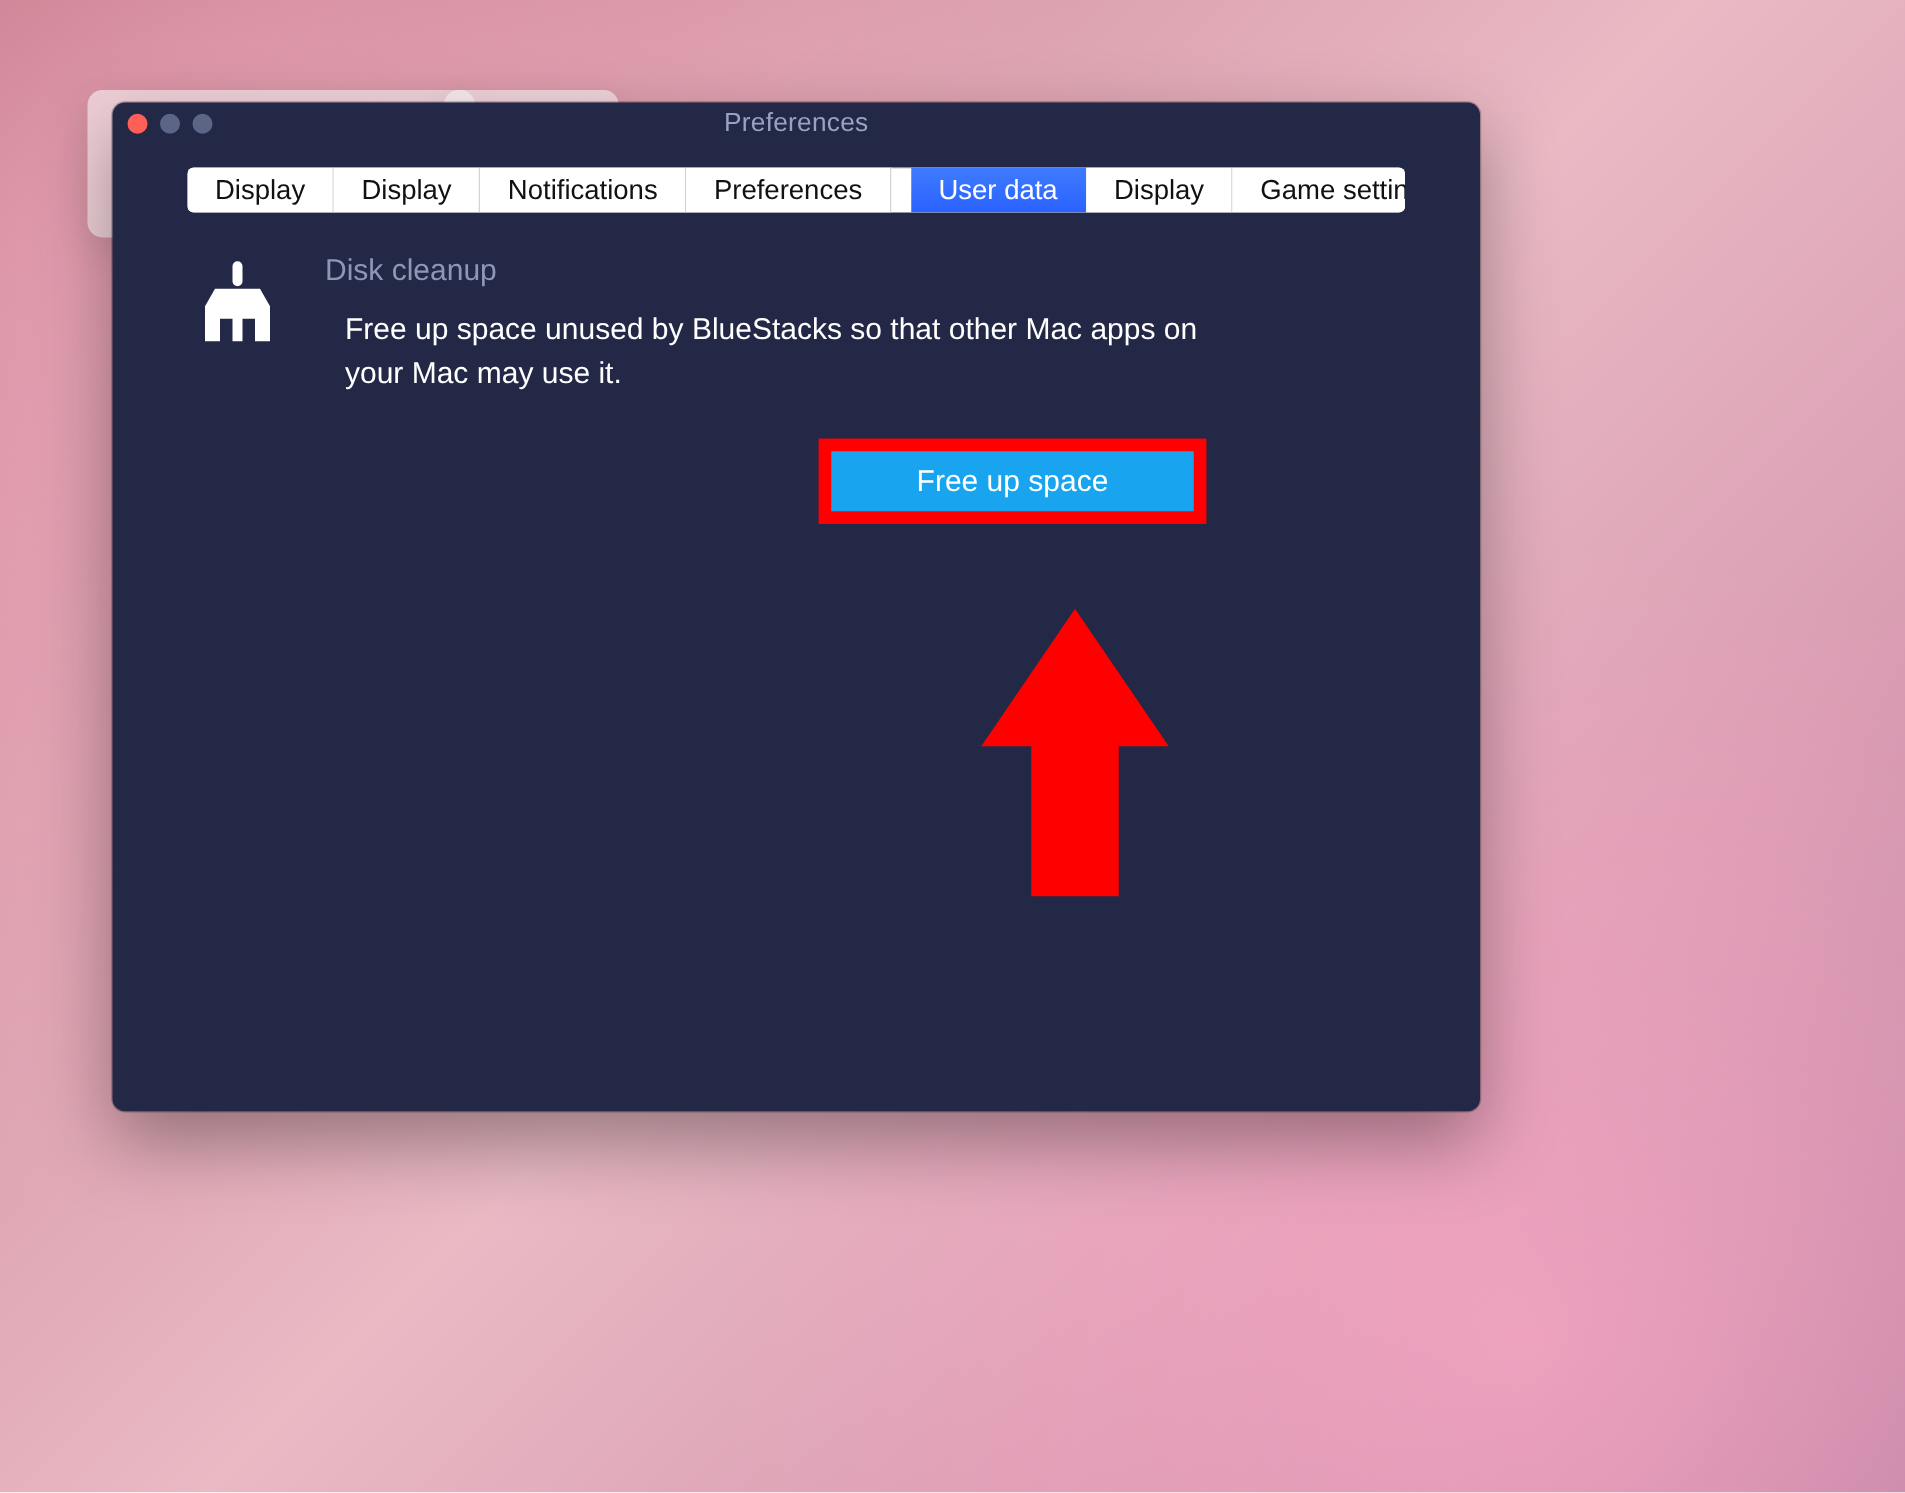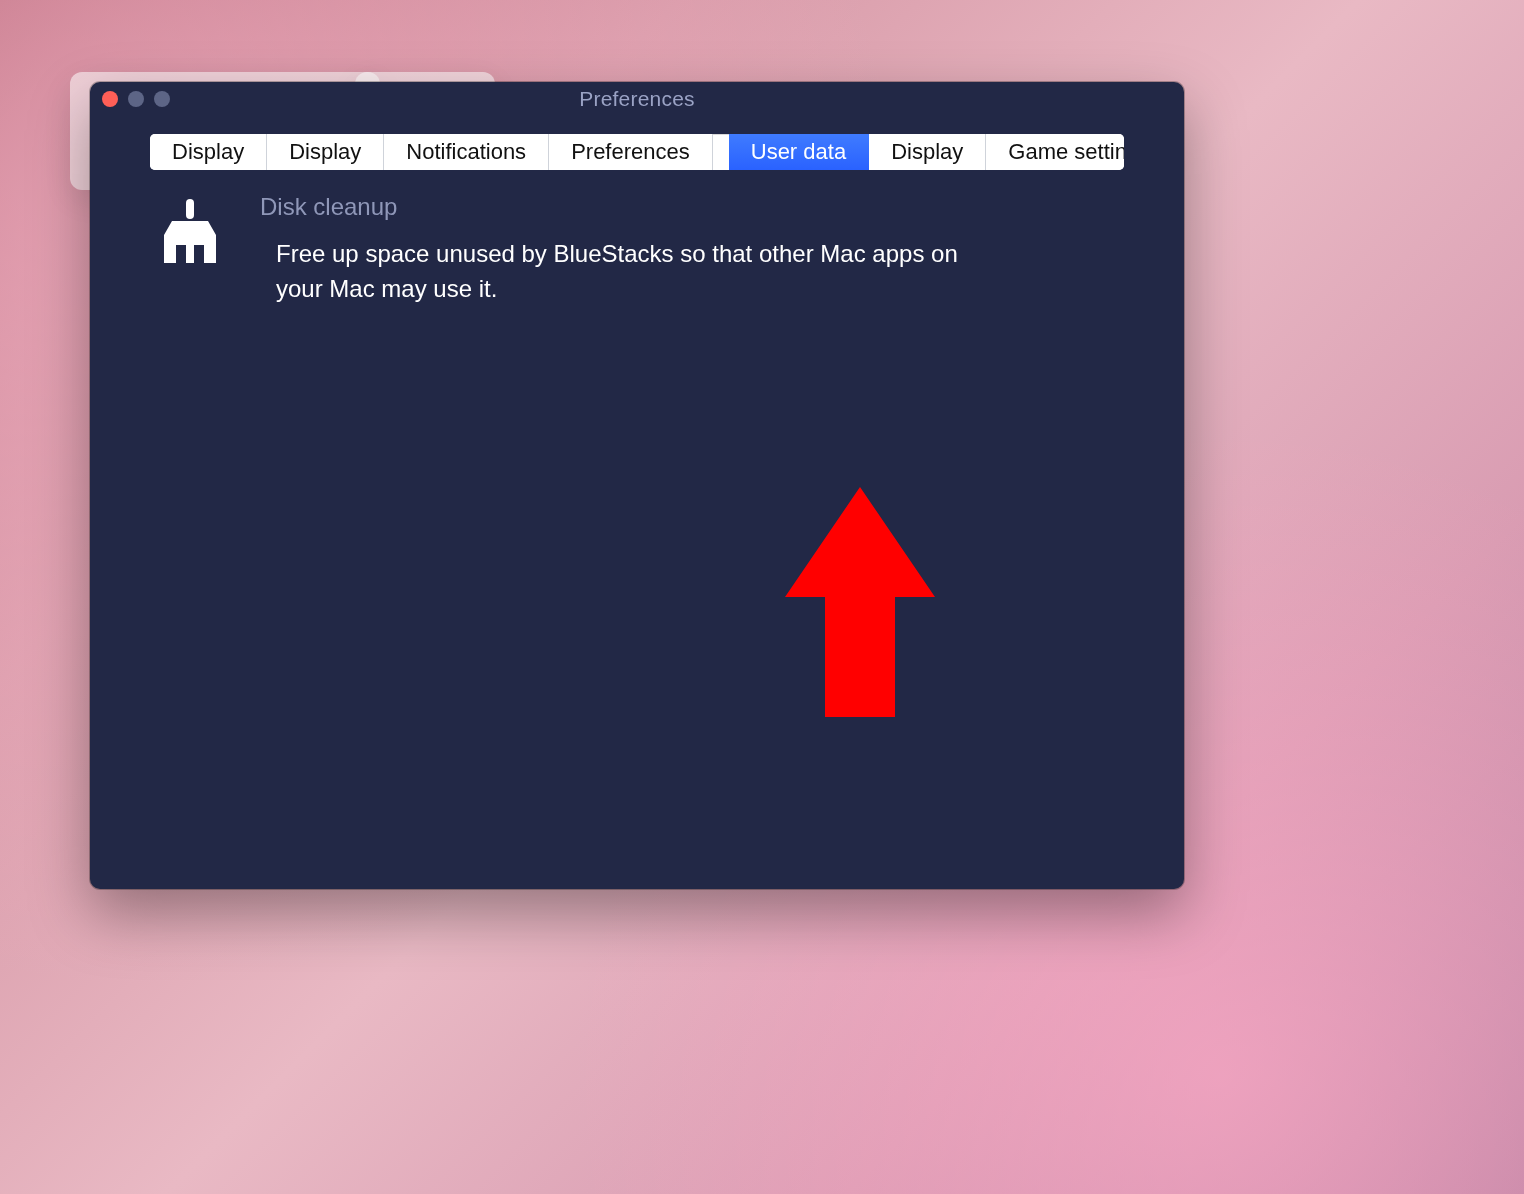--- a/index.html
+++ b/index.html
@@ -44,21 +44,21 @@
   .tab{
     flex:0 0 auto;padding:0 22px;display:flex;align-items:center;justify-content:center;
     font-size:22px;color:#111;background:#fff;cursor:pointer;
     border-right:1px solid #cfd3da;white-space:nowrap;
   }
   .tab:last-child{border-right:none;}
   .tab.active{
     background:linear-gradient(#3f7bff,#2a62ff);color:#fff;border-right-color:transparent;margin-left:16px;
   }
 
-  .content{padding:23px 60px;}
+  .content{padding:33px 60px;}
   .row{display:flex;align-items:flex-start;gap:30px;}
   .icon-col{width:80px;flex:0 0 80px;display:flex;justify-content:center;}
   .text-col{flex:1;}
   .section-title{color:#8f97b8;font-size:24px;margin:0 0 8px;}
   .section-desc{color:#fff;font-size:24px;line-height:1.45;margin:16px;max-width:720px;}
 
   .action-wrap{margin-top:34px;display:flex;}
   .action-spacer{width:395px;flex:0 0 395px;}
   .highlight-box{
     padding:6px;border:4px solid #ff0000;background:#ff0000;display:inline-block;
@@ -123,20 +123,23 @@
             <rect x="34" y="6" width="8" height="20" rx="4" fill="#ffffff"></rect>
             <path d="M20 28 h36 l8 14 v28 h-12 v-18 h-10 v18 h-8 v-18 h-10 v18 h-12 v-28 z" fill="#ffffff"></path>
           </svg>
         </div>
         <div class="text-col">
           <p class="section-title">Disk cleanup</p>
           <p class="section-desc">Free up space unused by BlueStacks so that other Mac apps on your Mac may use it.</p>
 
           <div class="action-wrap">
             <div class="action-spacer"></div>
+            <div class="highlight-box">
+              <button class="free-btn">Free up space</button>
+            </div>
           </div>
         </div>
       </div>
     </div>
 
     <svg class="annotation-arrow" viewBox="0 0 150 260">
       <polygon points="75,0 150,110 110,110 110,230 40,230 40,110 0,110" fill="#ff0000"></polygon>
     </svg>
 
   </div>

